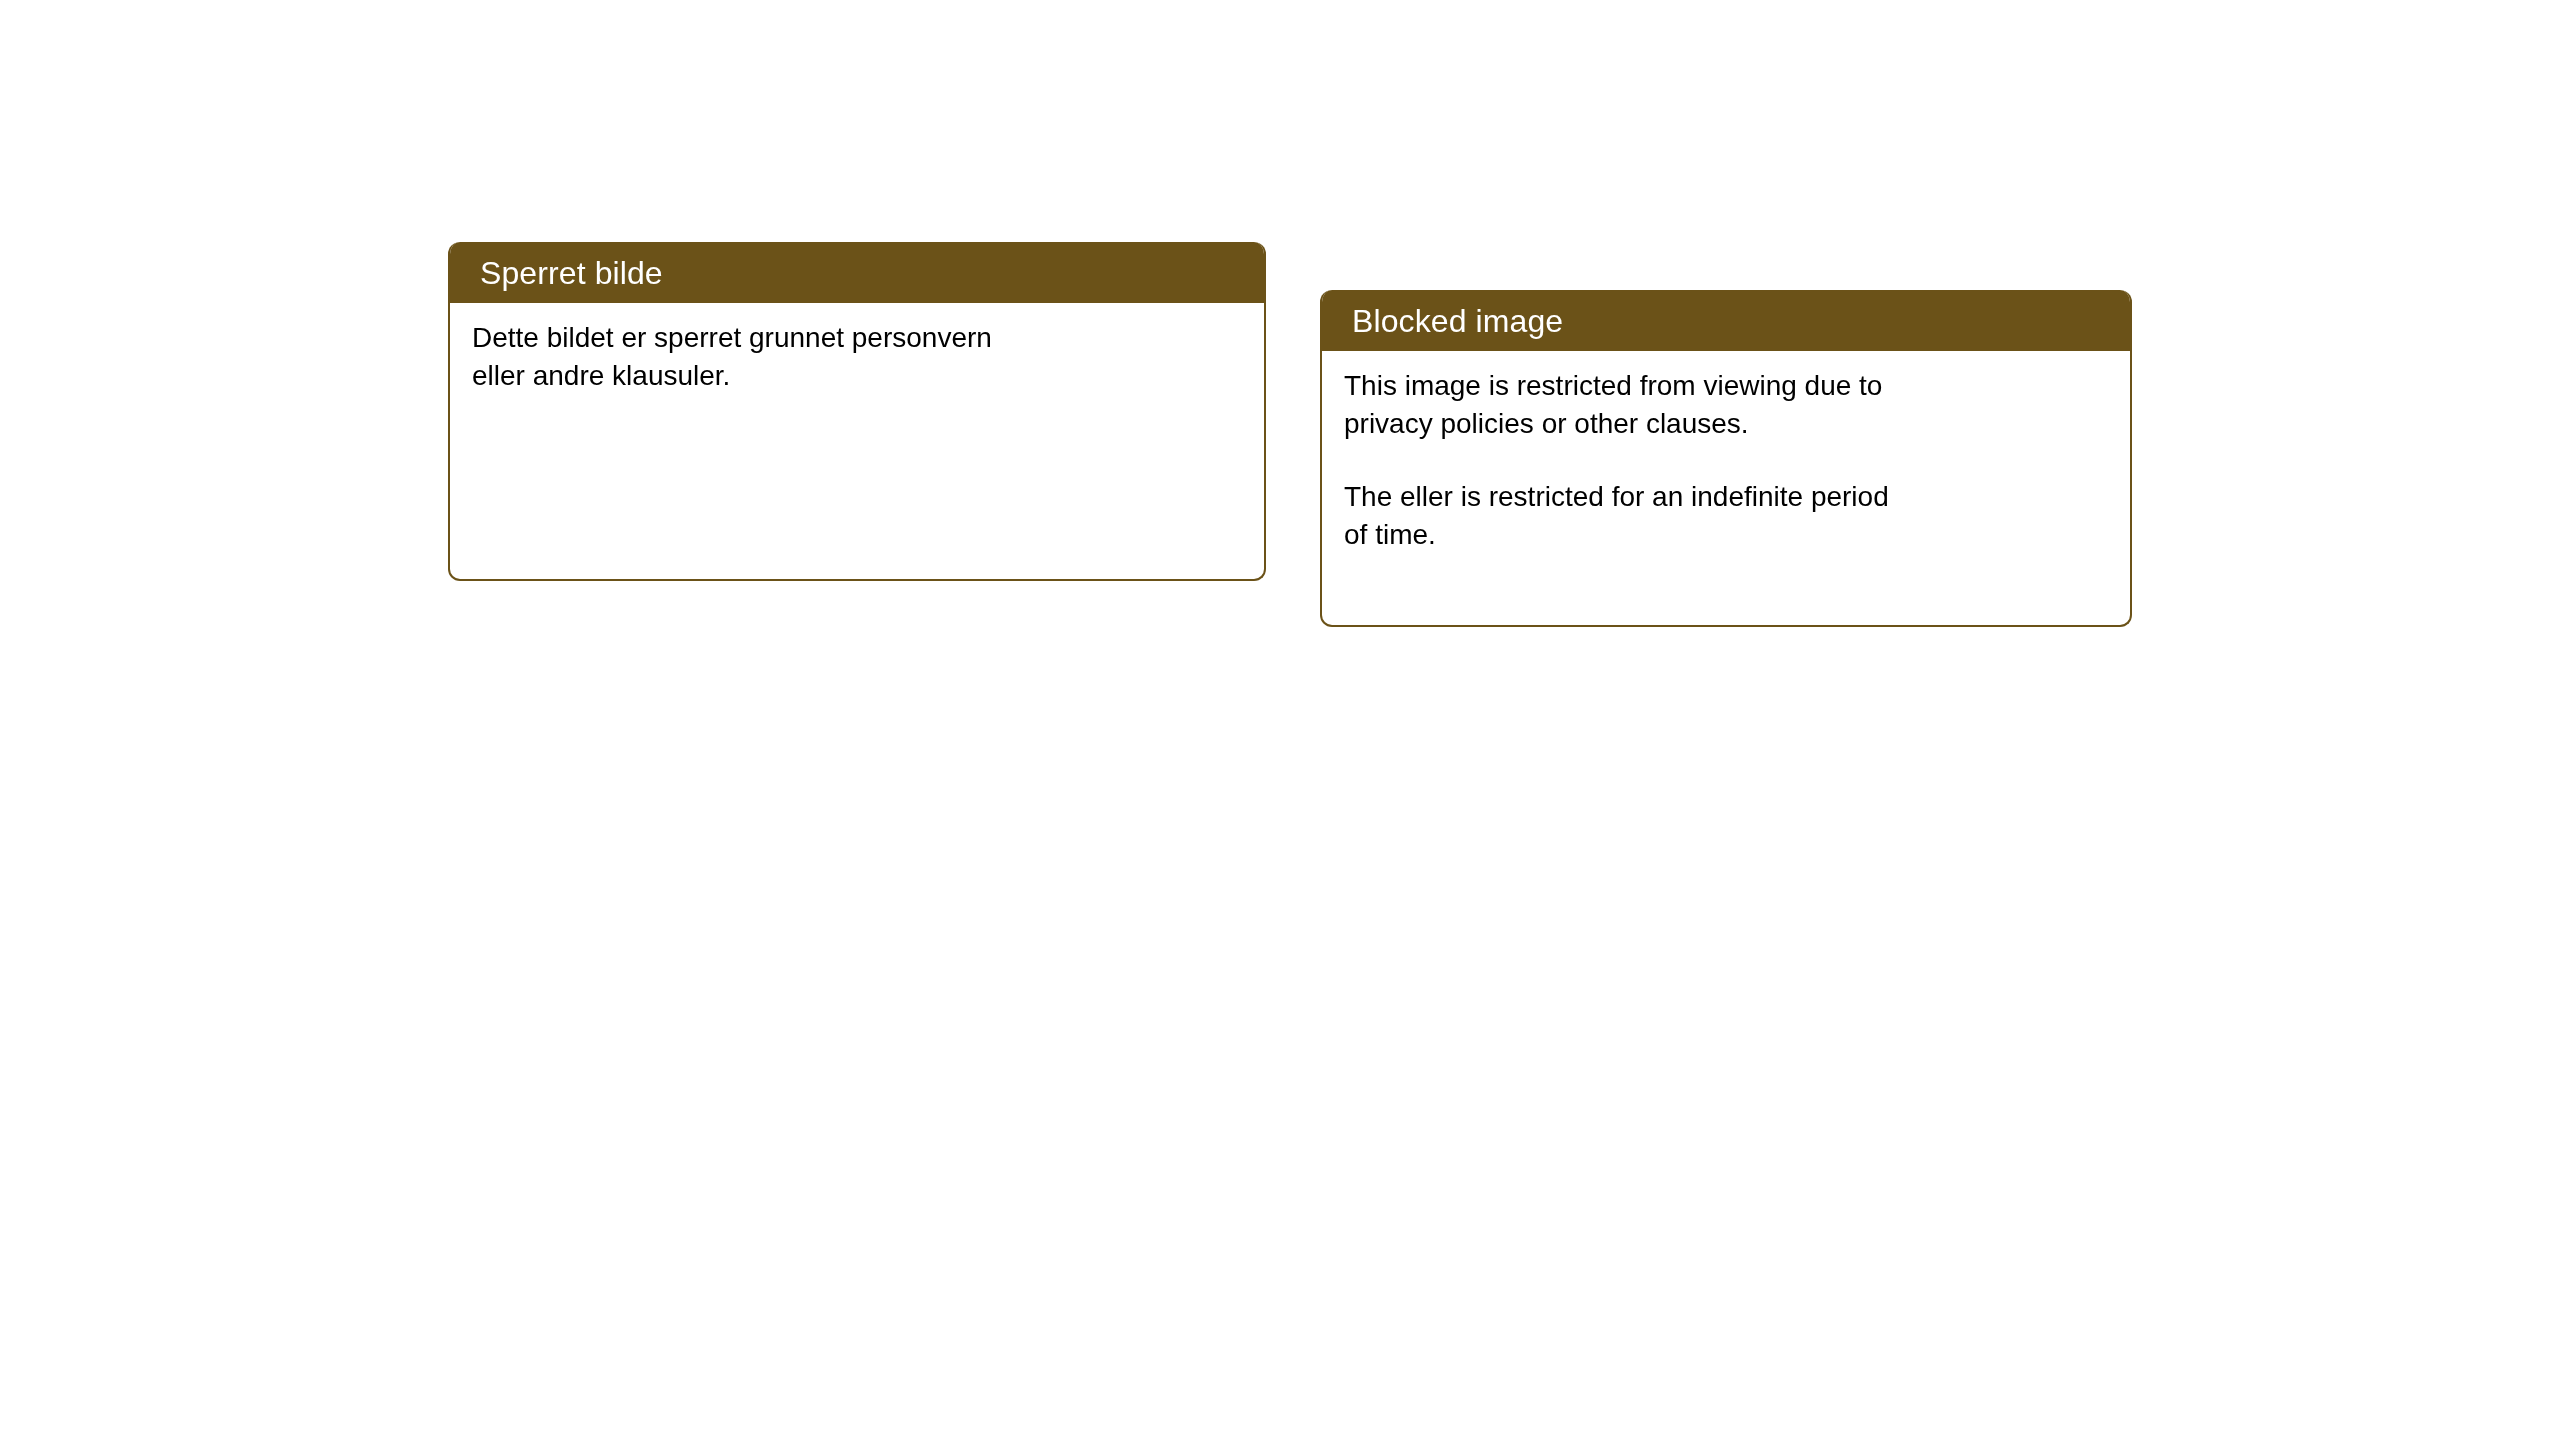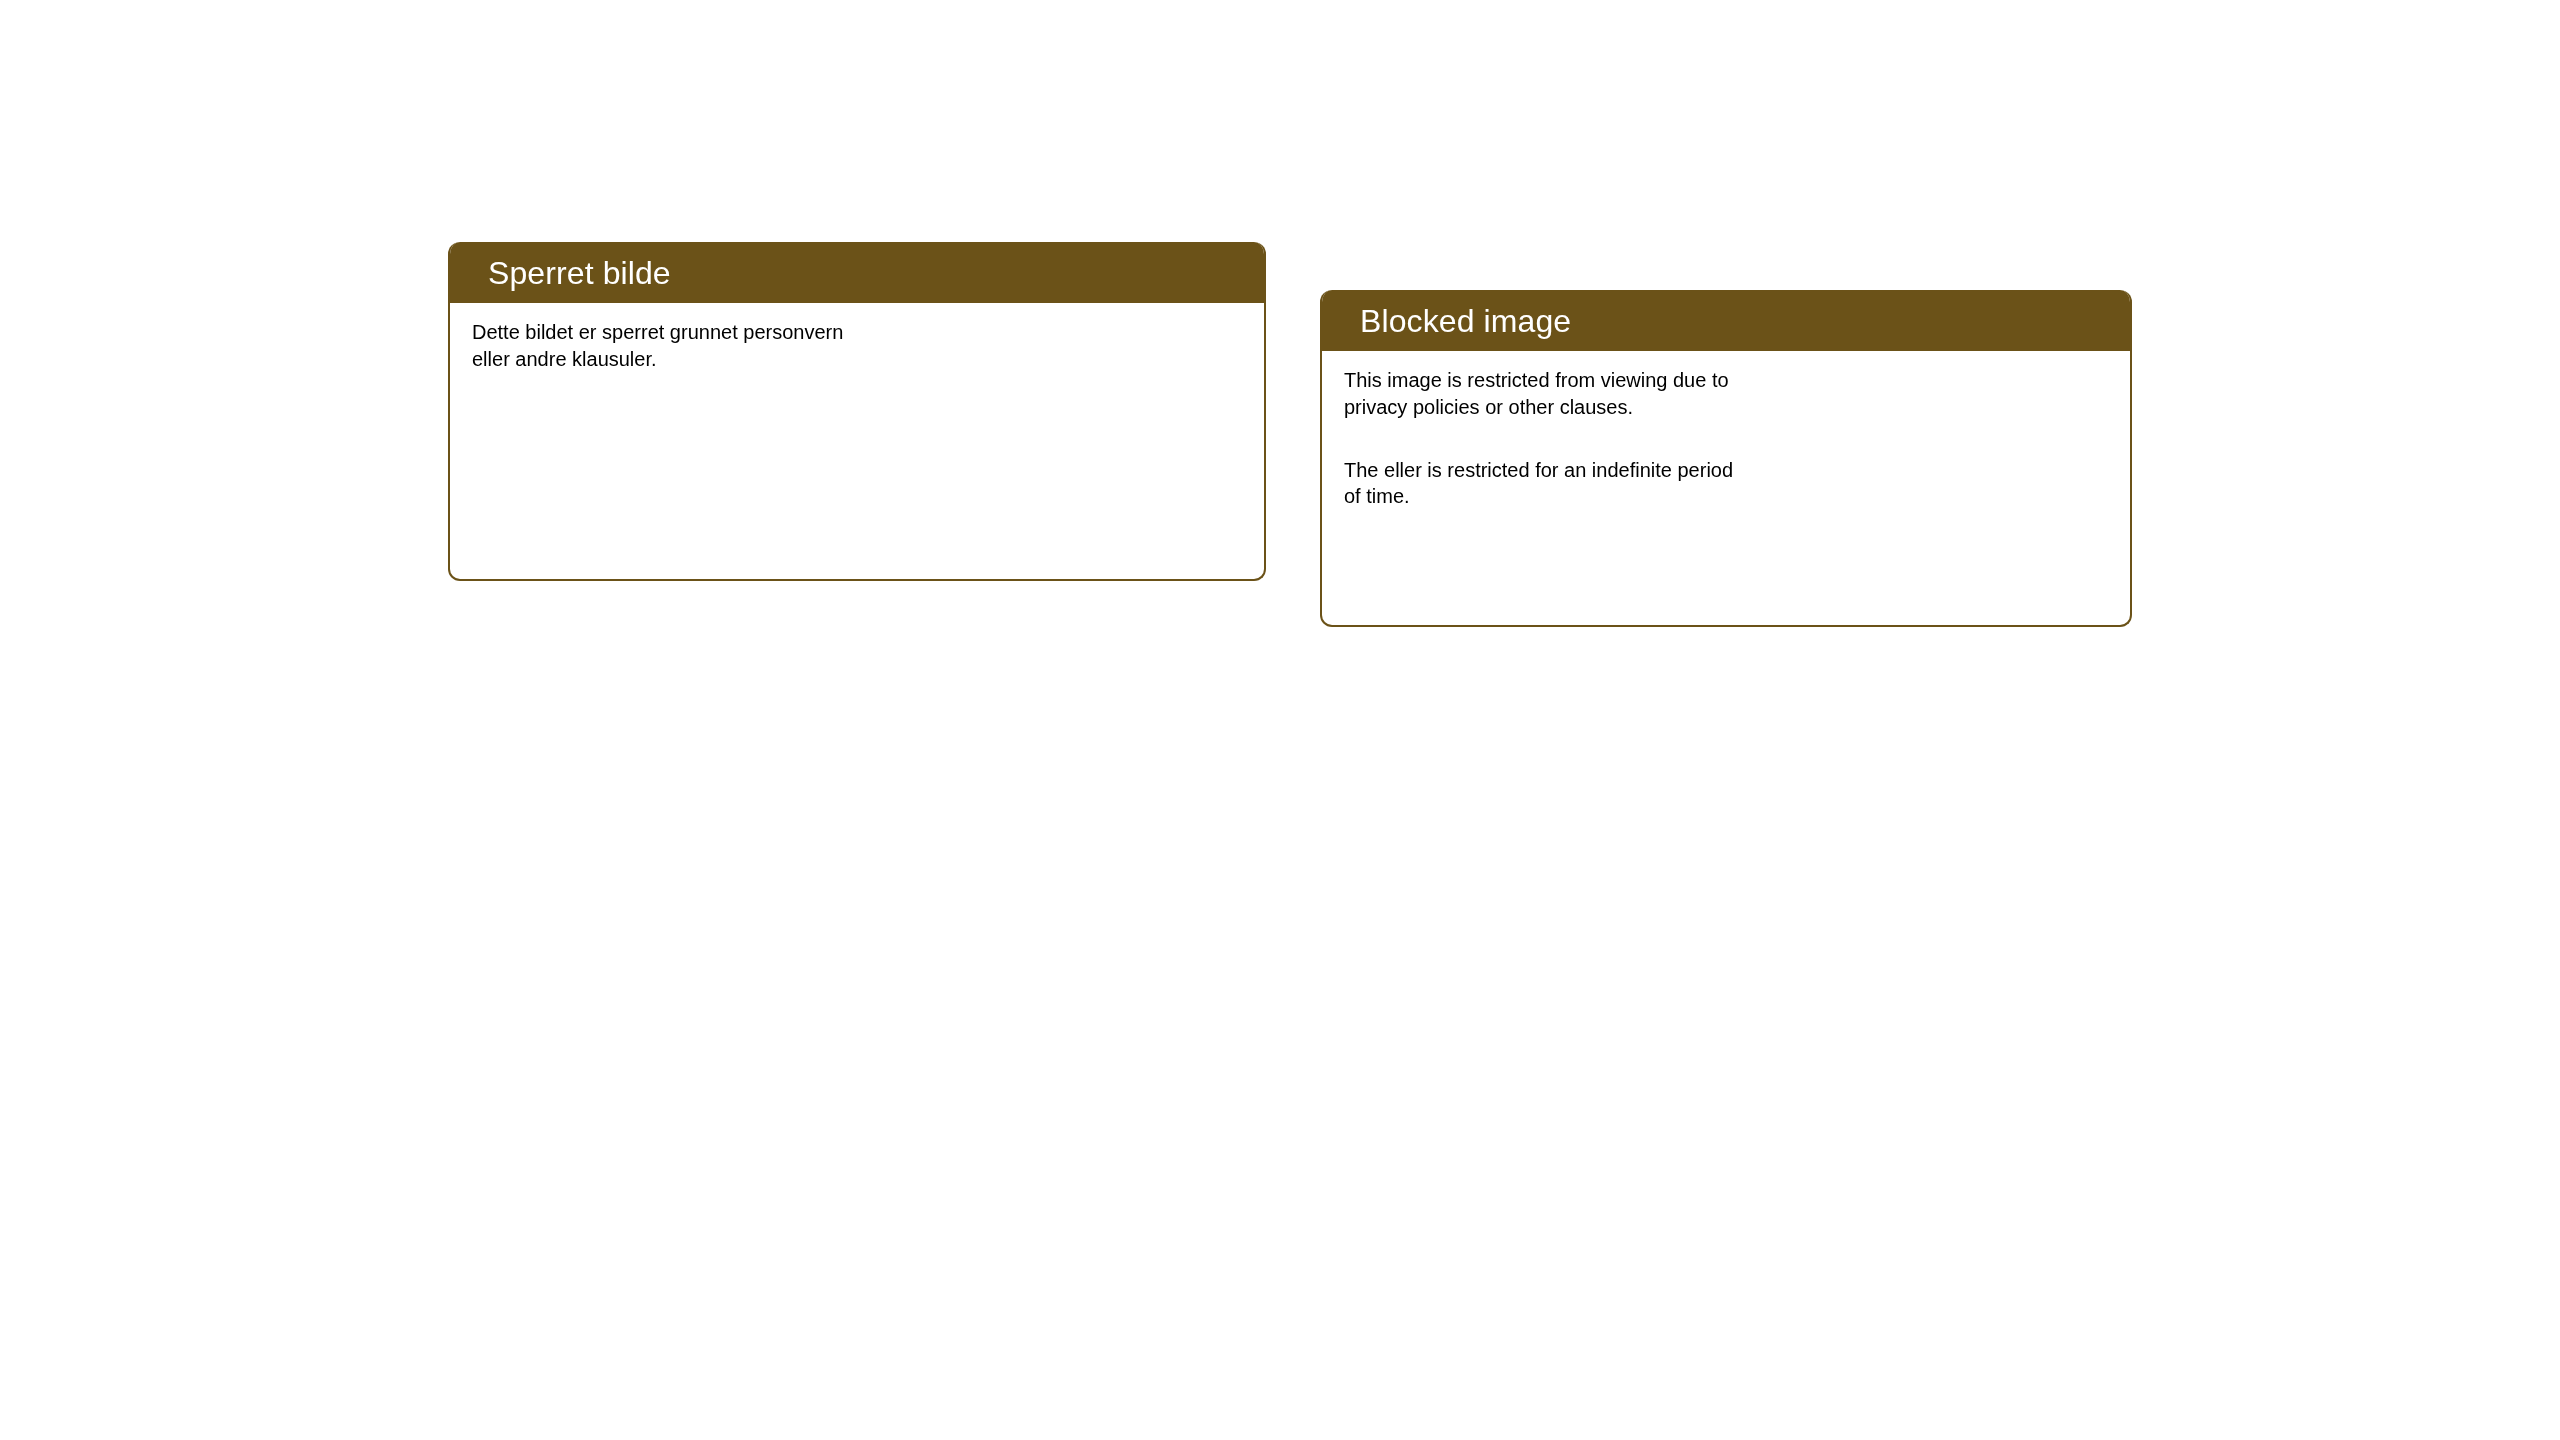--- a/index.html
+++ b/index.html
@@ -48,40 +48,40 @@
   }
 
   .panel-header {
     box-sizing: border-box;
     height: 61px;
     background: #6b5218;
     margin: 0 -2px;
     border-radius: 12px 12px 0 0;
     display: flex;
     align-items: center;
-    padding: 0 0 0 40px;
+    padding: 0 0 0 32px;
   }
 
   .panel-title {
     color: #ffffff;
     font-size: 32px;
     font-weight: 400;
     line-height: 1;
     letter-spacing: 0.1px;
     white-space: nowrap;
   }
 
   .panel-body {
     box-sizing: border-box;
     padding: 16px 22px 0 22px;
   }
 
   .panel-paragraph {
     color: #000000;
-    font-size: 20px;
+    font-size: 28px;
     font-weight: 400;
     line-height: 1.34;
     margin: 0;
     white-space: pre-line;
   }
 
   .paragraph-gap {
     height: 36px;
   }
 </style>

